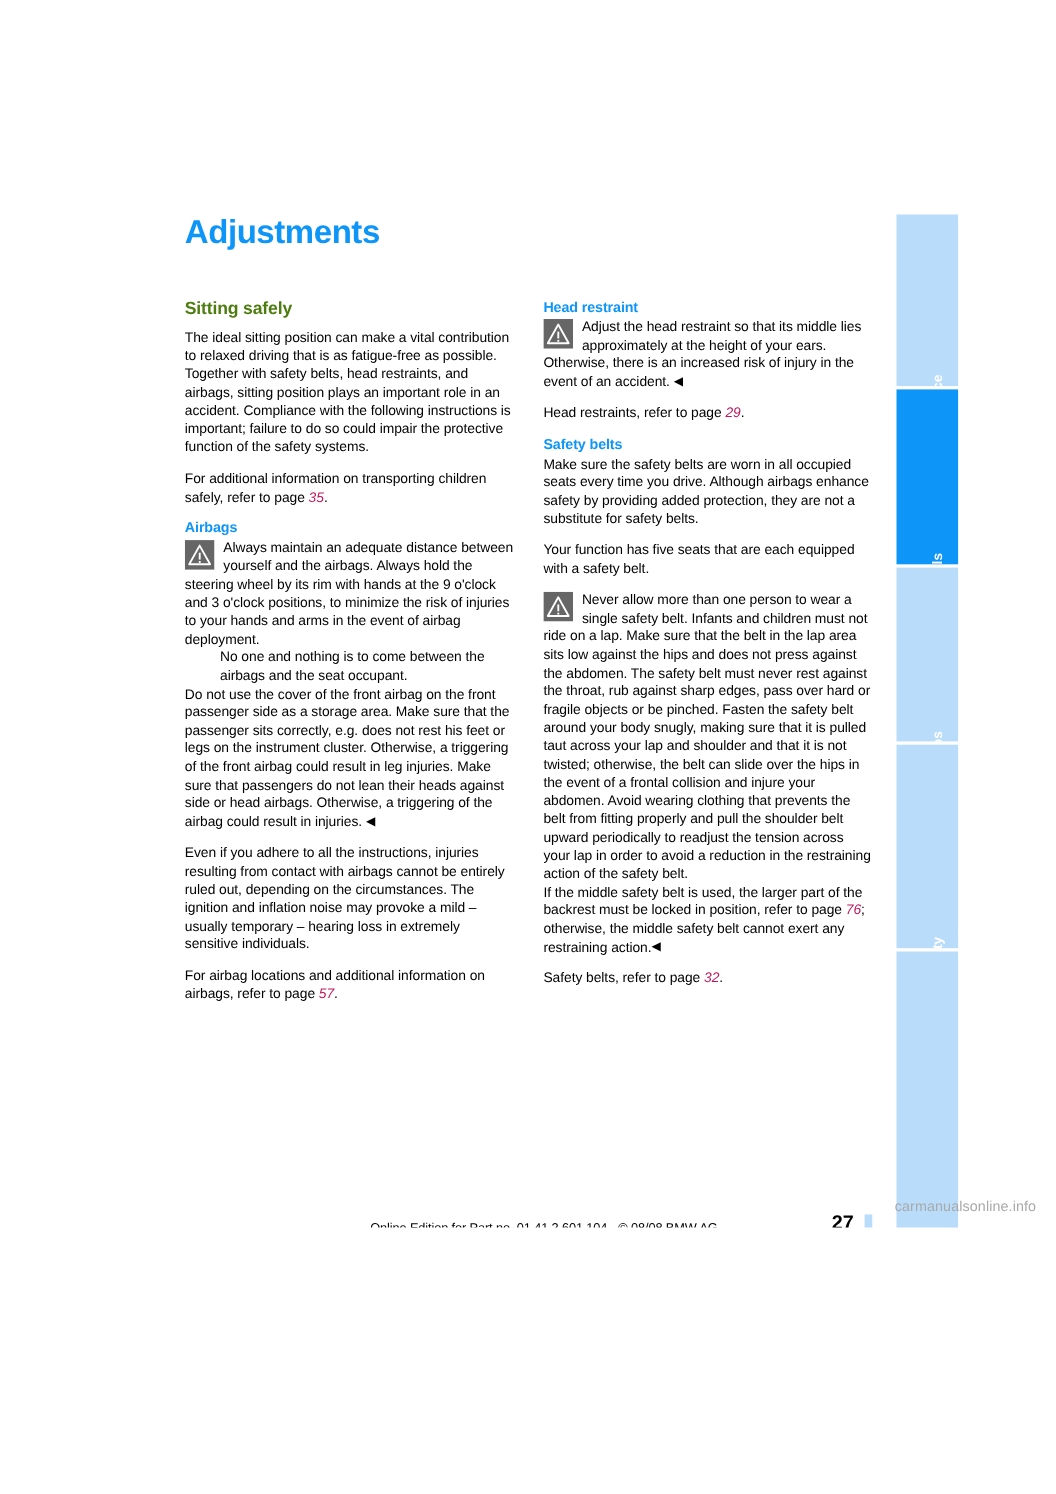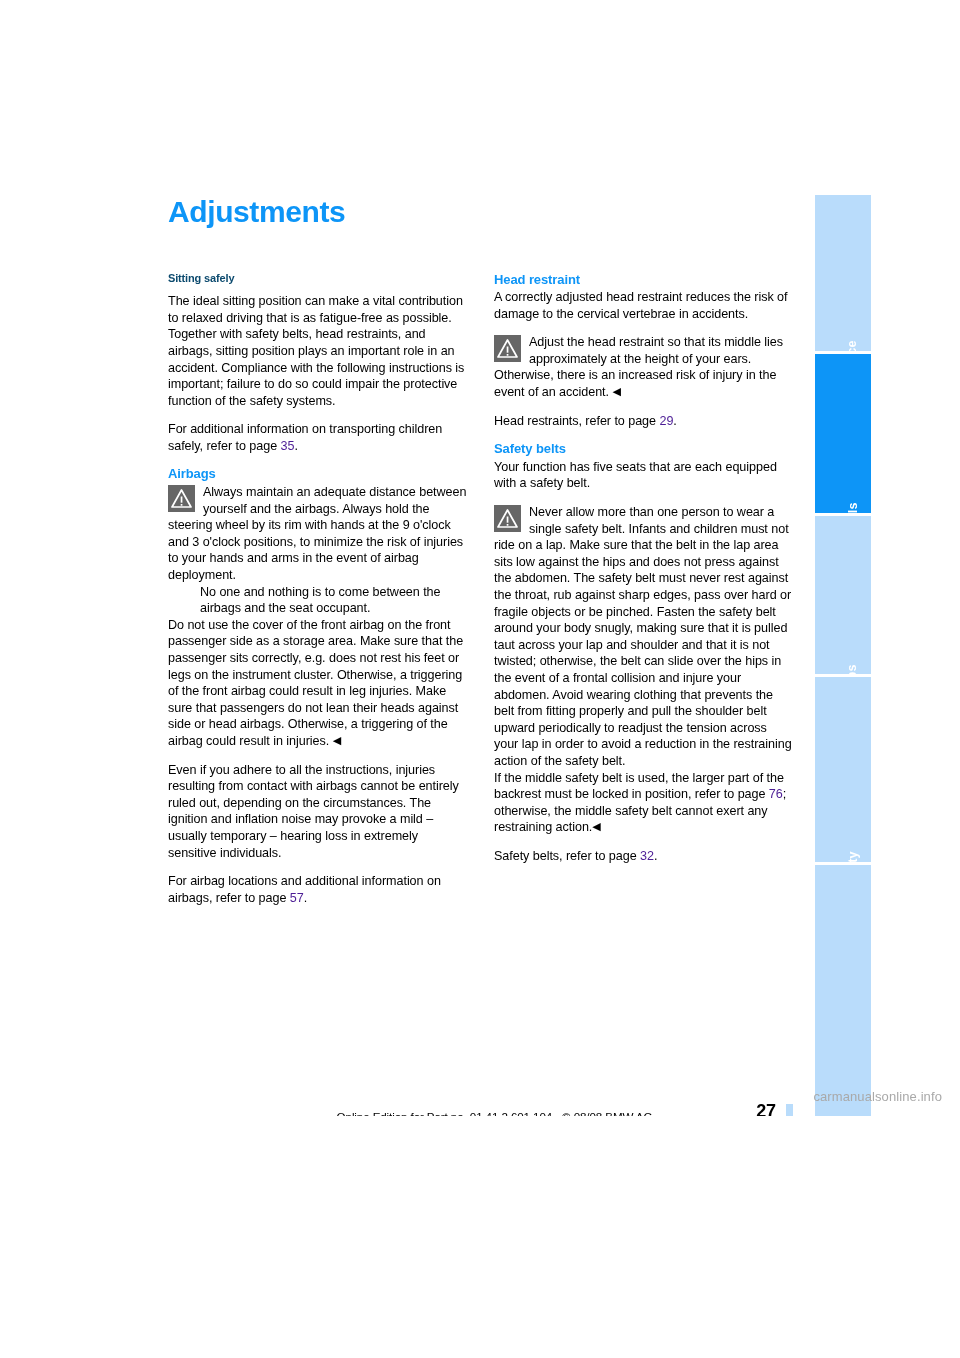--- a/index.html
+++ b/index.html
@@ -82,22 +82,22 @@
   .columns {
     display: flex;
     gap: 27px;
     align-items: flex-start;
   }
   .col {
     width: 299px;
   }
 
   h2.sect {
-    color: #0c4a6e;
-    font-size: 11px;
+    color: #4d7c0f;
+    font-size: 16px;
     font-weight: bold;
     margin: 0 0 9px 0;
     letter-spacing: -0.15px;
     line-height: 1.15;
   }
   h3.subsect {
     color: #0d95f7;
     font-size: 13px;
     font-weight: bold;
     margin: 0 0 2px 0;
@@ -108,21 +108,21 @@
   p.body {
     font-size: 12.6px;
     line-height: 16.6px;
     color: #000000;
     margin: 0 0 12px 0;
     letter-spacing: -0.06px;
     text-align: left;
   }
   p.body.tight { margin-bottom: 0; margin-left: 32px; }
 
-  .pref { color: #4c1d95; }
+  .pref { color: #be185d; font-style: italic; }
 
   .warn-block {
     font-size: 12.6px;
     line-height: 16.6px;
     color: #000000;
     margin: 0 0 12px 0;
     letter-spacing: -0.06px;
   }
   .warn-block.tight { margin-bottom: 0; }
 
@@ -241,39 +241,39 @@
         <p class="body">Even if you adhere to all the instructions, injuries resulting from contact with airbags cannot be entirely ruled out, depending on the circumstances. The ignition and inflation noise may provoke a mild – usually temporary – hearing loss in extremely sensitive individuals.</p>
 
         <p class="body"><span>For airbag locations and additional information on airbags, refer to page </span><span class="pref">57</span><span>.</span></p>
 
       </div>
 
       <div class="col">
 
         <h3 class="subsect">Head restraint</h3>
 
-        <p class="body">A correctly adjusted head restraint reduces the risk of damage to the cervical vertebrae in accidents.</p>
 
         <div class="warn-block">
           <span class="warn-icon">
             <svg width="27" height="27" viewBox="0 0 27 27" xmlns="http://www.w3.org/2000/svg">
               <rect x="0" y="0" width="27" height="27" fill="#666666"></rect>
               <path d="M13.5 5 L23 22 L4 22 Z" fill="none" stroke="#ffffff" stroke-width="1.7" stroke-linejoin="round"></path>
               <rect x="12.7" y="11.5" width="1.7" height="6.2" fill="#ffffff"></rect>
               <rect x="12.7" y="19" width="1.7" height="1.7" fill="#ffffff"></rect>
             </svg>
           </span>
           <span>Adjust the head restraint so that its middle lies approximately at the height of your ears. Otherwise, there is an increased risk of injury in the event of an accident.</span>
           <span class="endmark">◀</span>
         </div>
 
         <p class="body"><span>Head restraints, refer to page </span><span class="pref">29</span><span>.</span></p>
 
         <h3 class="subsect">Safety belts</h3>
 
+        <p class="body">Make sure the safety belts are worn in all occupied seats every time you drive. Although airbags enhance safety by providing added protection, they are not a substitute for safety belts.</p>
 
         <p class="body">Your function has five seats that are each equipped with a safety belt.</p>
 
         <div class="warn-block tight">
           <span class="warn-icon">
             <svg width="27" height="27" viewBox="0 0 27 27" xmlns="http://www.w3.org/2000/svg">
               <rect x="0" y="0" width="27" height="27" fill="#666666"></rect>
               <path d="M13.5 5 L23 22 L4 22 Z" fill="none" stroke="#ffffff" stroke-width="1.7" stroke-linejoin="round"></path>
               <rect x="12.7" y="11.5" width="1.7" height="6.2" fill="#ffffff"></rect>
               <rect x="12.7" y="19" width="1.7" height="1.7" fill="#ffffff"></rect>

